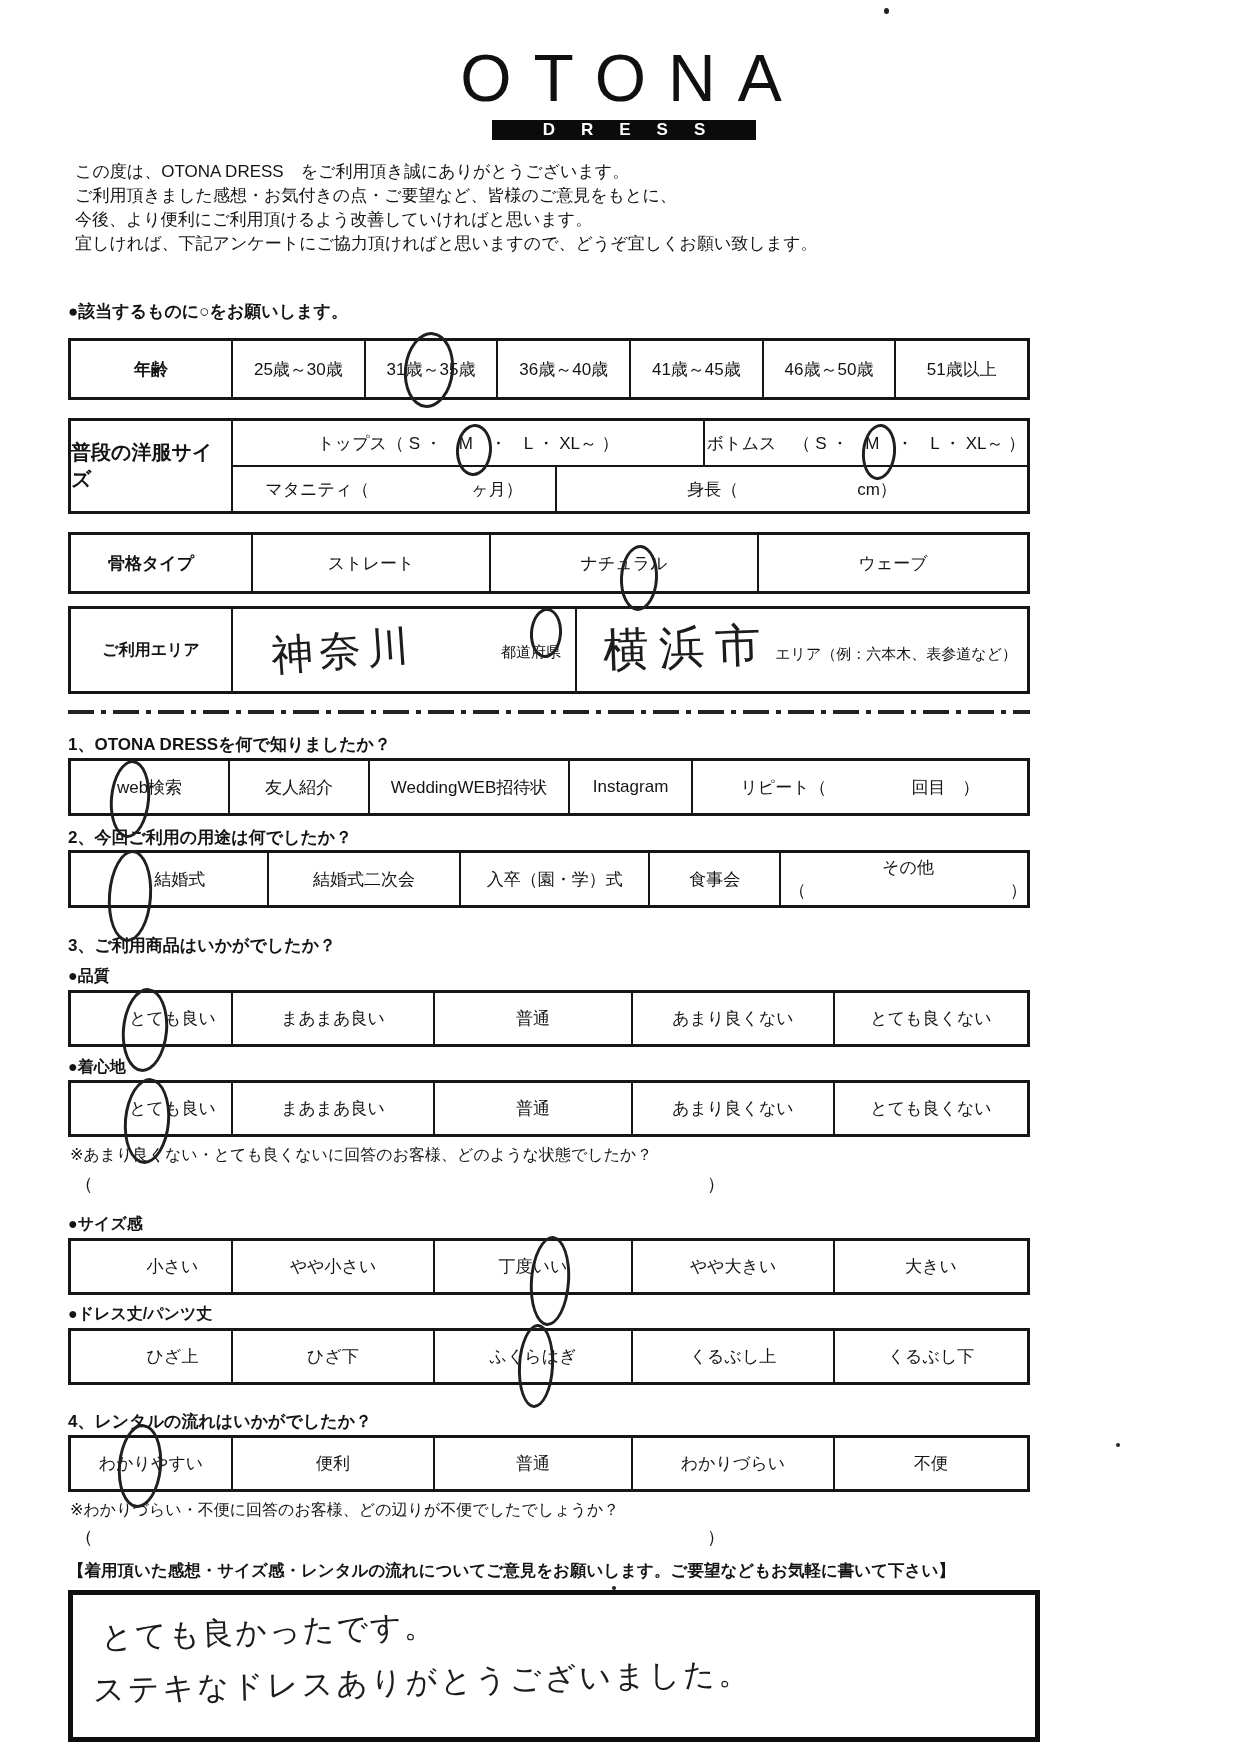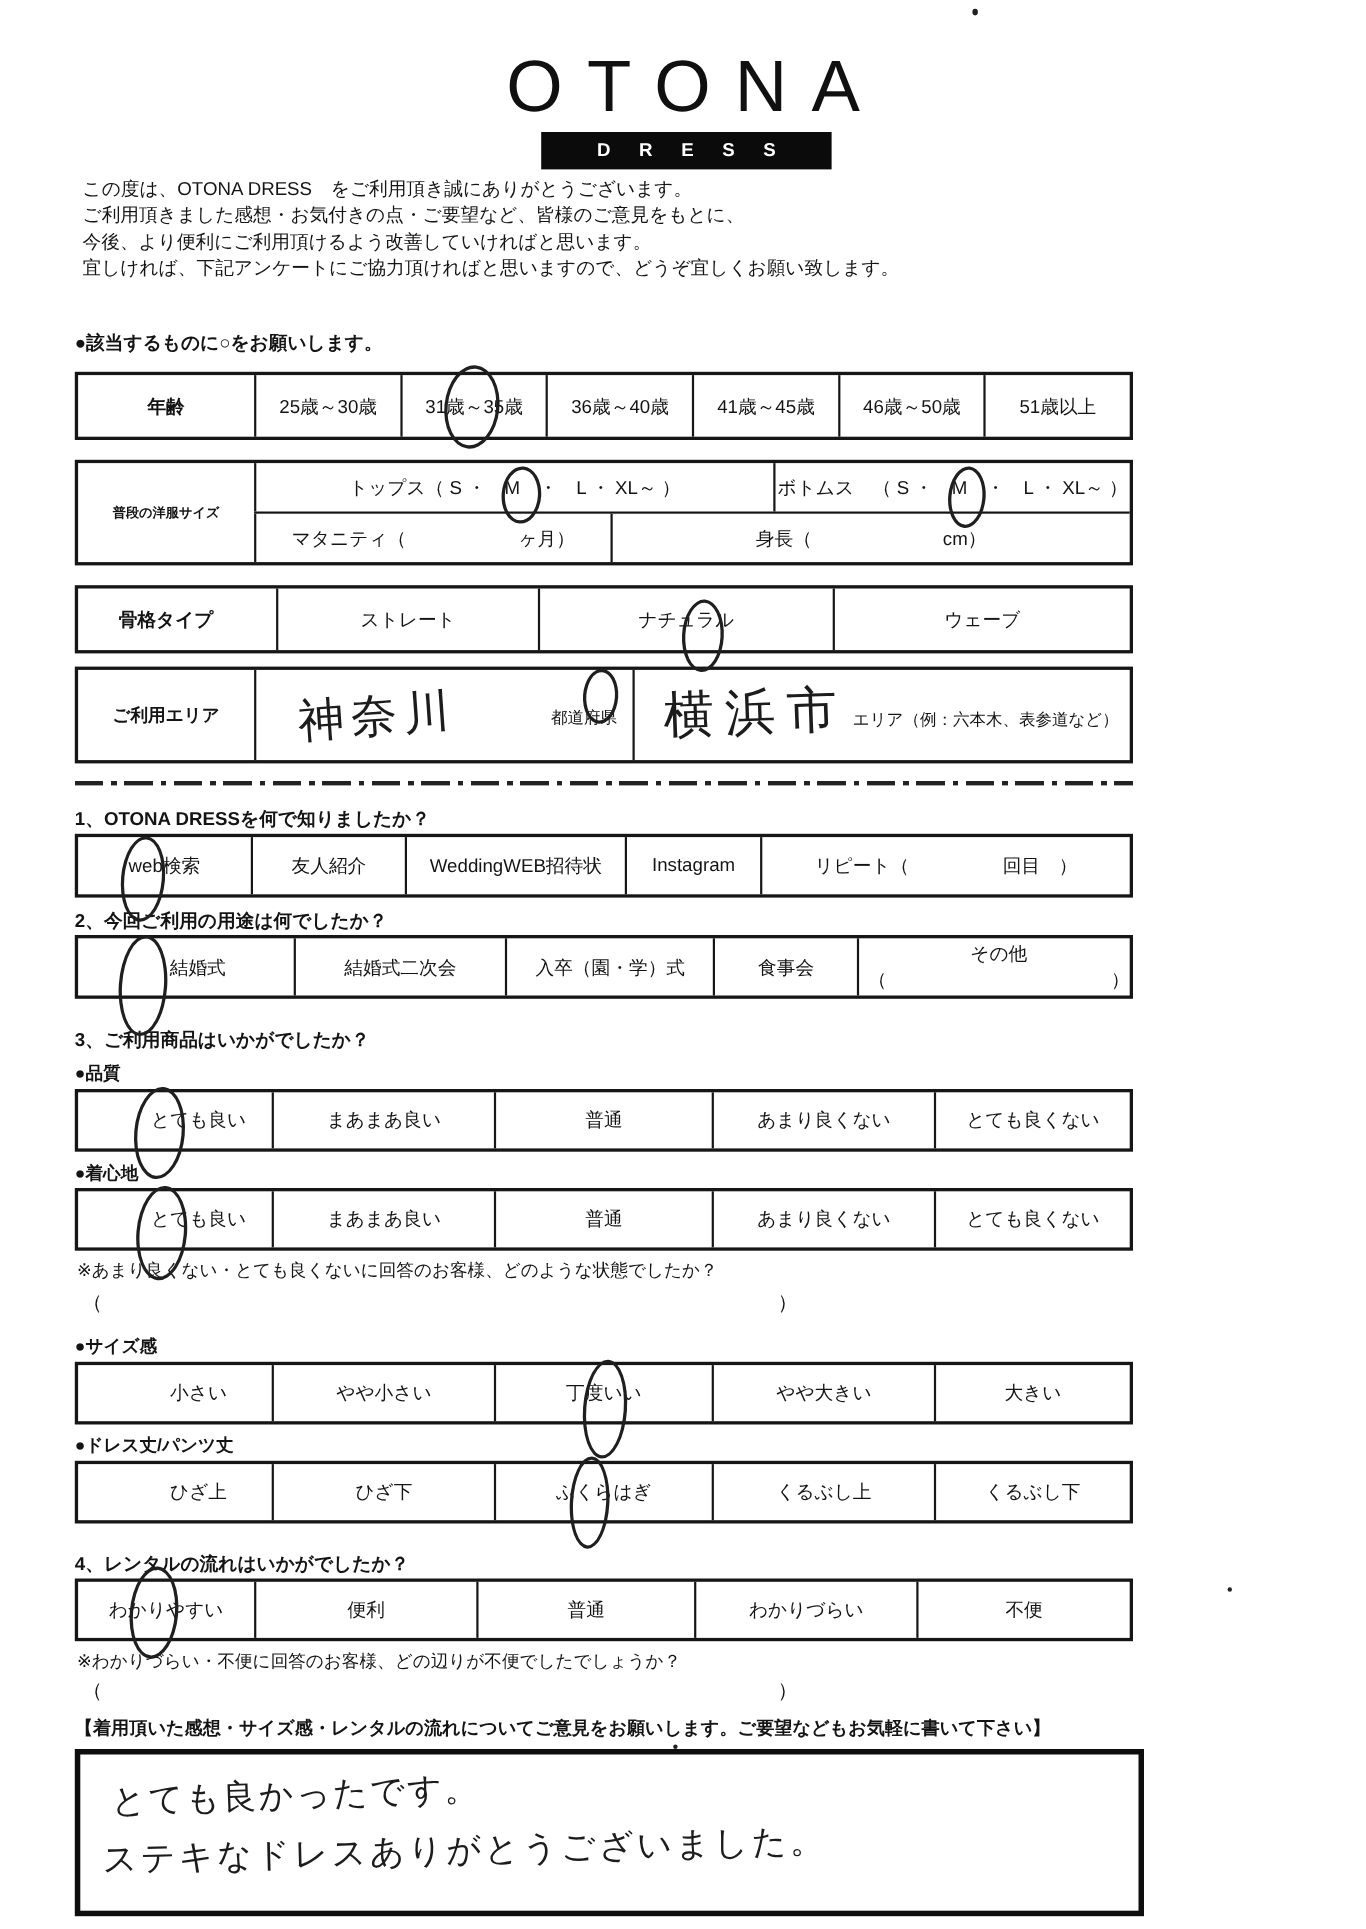--- a/index.html
+++ b/index.html
@@ -8,21 +8,21 @@
     font-family:"Liberation Sans","DejaVu Sans",sans-serif;color:#141414;
     margin:0 auto;overflow:hidden;
   }
   
   .logo-main{
     position:absolute;top:40px;left:0;right:0;text-align:center;
     font-size:66px;letter-spacing:22px;font-weight:400;color:#101010;
     padding-left:22px;
   }
   .logo-bar{
-    position:absolute;top:120px;left:492px;width:264px;height:34px;
+    position:absolute;top:120px;left:492px;width:264px;height:20px;
     background:#0b0b0b;display:flex;align-items:center;justify-content:center;
   }
   .logo-bar span{
     color:#ffffff;font-size:17px;letter-spacing:26px;padding-left:26px;font-weight:bold;
   }
   
   .intro{position:absolute;left:75px;top:160px;font-size:17px;line-height:23px;}
   .intro p{margin:0 0 1px 0;}
   .instruction{position:absolute;left:68px;top:300px;font-size:17px;font-weight:bold;}
   
@@ -32,21 +32,21 @@
     align-items:center;justify-content:center;font-size:17px;text-align:center;
     position:relative;
   }
   .tbl .cell:first-child{border-left:none;}
   .tbl .head{font-weight:bold;}
   
   .age-tbl{top:338px;height:62px;}
   .age-tbl .c0{width:160px;} .age-tbl .c{width:133.6px;flex:1;}
   
   .size-tbl{top:418px;height:96px;}
-  .size-tbl .headcol{width:160px;display:flex;align-items:center;justify-content:center;font-weight:bold;font-size:12px;box-sizing:border-box;}
+  .size-tbl .headcol{width:160px;display:flex;align-items:center;justify-content:center;font-weight:bold;font-size:20px;box-sizing:border-box;}
   .size-tbl .rows{flex:1;display:flex;flex-direction:column;}
   .size-tbl .row{display:flex;flex:1;border-top:2px solid #161616;box-sizing:border-box;}
   .size-tbl .row:first-child{border-top:none;}
   .size-tbl .scell{border-left:2px solid #161616;box-sizing:border-box;display:flex;align-items:center;justify-content:center;font-size:17px;position:relative;}
   .size-tbl .left{width:472px;}
   .size-tbl .right{flex:1;}
   
   .skel-tbl{top:532px;height:62px;}
   .skel-tbl .c0{width:160px;}
   .skel-tbl .c1{width:238px;margin-left:20px;} .skel-tbl .c2{width:268px;} .skel-tbl .c3{flex:1;}
@@ -71,21 +71,21 @@
   
   .q1-tbl{top:758px;height:58px;}
   .q1-tbl .c0{width:157px;} .q1-tbl .c1{width:140px;} .q1-tbl .c2{width:200px;}
   .q1-tbl .c3{width:123px;} .q1-tbl .c4{flex:1;}
   
   .q2-tbl{top:850px;height:58px;}
   .q2-tbl .c0{width:182px;margin-left:22px;} .q2-tbl .c1{width:202px;} .q2-tbl .c2{width:198px;}
   .q2-tbl .c3{width:137px;} .q2-tbl .c4{flex:1;justify-content:flex-start;padding-left:8px;}
   
   .rate-tbl{height:57px;}
-  .rate-tbl .c0{width:176px;padding-left:43px;} .rate-tbl .c1{width:202px;} .rate-tbl .c2{width:198px;}
+  .rate-tbl .c0{width:160px;padding-left:43px;} .rate-tbl .c1{width:202px;} .rate-tbl .c2{width:198px;}
   .rate-tbl .c3{width:202px;} .rate-tbl .c4{flex:1;}
   .quality-tbl{top:990px;} .comfort-tbl{top:1080px;}
   .sizefit-tbl{top:1238px;} .length-tbl{top:1328px;}
   .q4-tbl{top:1435px;height:57px;}
   .q4-tbl .c0{width:160px;} .q4-tbl .c1{width:202px;} .q4-tbl .c2{width:198px;}
   .q4-tbl .c3{width:202px;} .q4-tbl .c4{flex:1;}
   
   .comment-header{position:absolute;left:68px;top:1560px;font-size:16.5px;font-weight:bold;}
   .comment-box{position:absolute;left:68px;top:1590px;width:972px;height:152px;border:5px solid #0e0e0e;box-sizing:border-box;background:#fff;}
   

